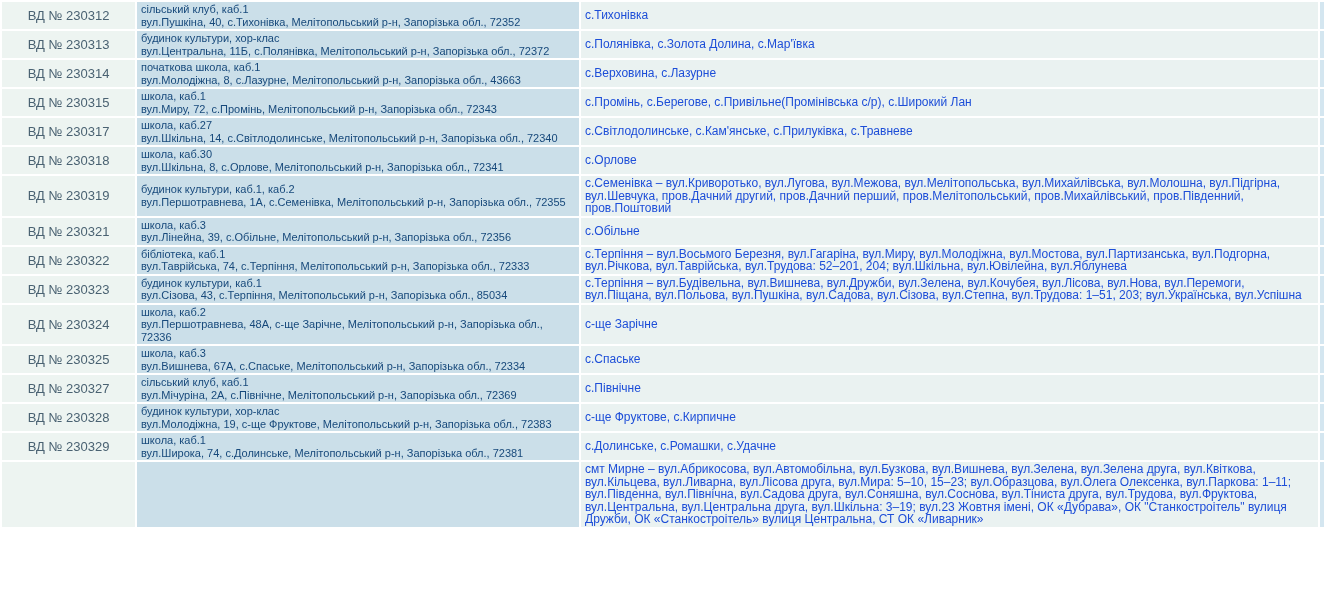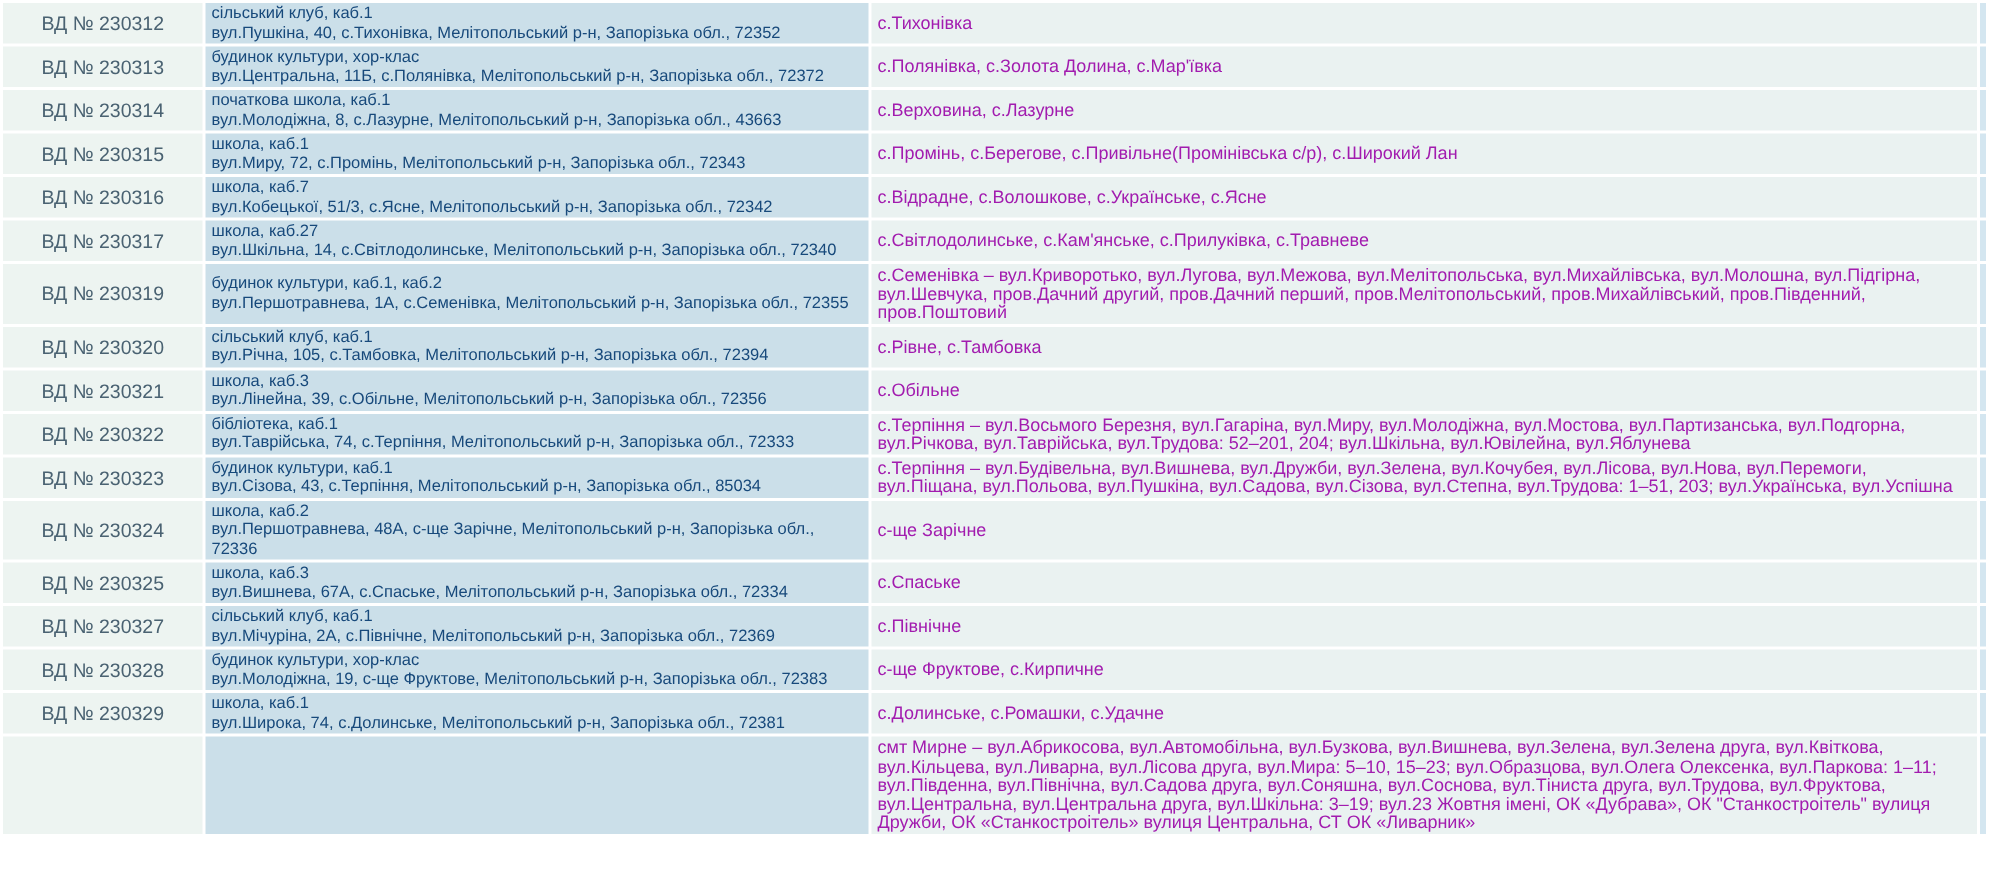--- a/index.html
+++ b/index.html
@@ -35,21 +35,21 @@
   }
   td.c2 {
     background: #cbdfe9;
     color: #17497b;
     font-size: 11px;
     line-height: 12.5px;
     padding: 1px 4px;
   }
   td.c3 {
     background: #eaf2f1;
-    color: #a21caf;
+    color: #1d4ed8;
     font-size: 12px;
     line-height: 12.5px;
     padding: 1px 4px;
   }
   td.c4 {
     background: #d4e6f0;
     padding: 0;
   }
 </style>
 </head>
@@ -110,67 +110,54 @@
       <div>школа, каб.1</div>
       <div>вул.Миру, 72, с.Промінь, Мелітопольський р-н, Запорізька обл., 72343</div>
     </td>
     <td class="c3">
       <span>с.Промінь, с.Берегове, с.Привільне(Промінівська с/р), с.Широкий Лан</span>
     </td>
     <td class="c4"></td>
   </tr>
       <tr class="row">
     <td class="c1">
-      <span>ВД № 230316</span>
-    </td>
-    <td class="c2">
-      <div>школа, каб.7</div>
-      <div>вул.Кобецької, 51/3, с.Ясне, Мелітопольський р-н, Запорізька обл., 72342</div>
-    </td>
-    <td class="c3">
-      <span>с.Відрадне, с.Волошкове, с.Українське, с.Ясне</span>
-    </td>
-    <td class="c4"></td>
-  </tr>
-      <tr class="row">
-    <td class="c1">
       <span>ВД № 230317</span>
     </td>
     <td class="c2">
       <div>школа, каб.27</div>
       <div>вул.Шкільна, 14, с.Світлодолинське, Мелітопольський р-н, Запорізька обл., 72340</div>
     </td>
     <td class="c3">
       <span>с.Світлодолинське, с.Кам'янське, с.Прилуківка, с.Травневе</span>
     </td>
     <td class="c4"></td>
   </tr>
       <tr class="row">
     <td class="c1">
+      <span>ВД № 230318</span>
+    </td>
+    <td class="c2">
+      <div>школа, каб.30</div>
+      <div>вул.Шкільна, 8, с.Орлове, Мелітопольський р-н, Запорізька обл., 72341</div>
+    </td>
+    <td class="c3">
+      <span>с.Орлове</span>
+    </td>
+    <td class="c4"></td>
+  </tr>
+      <tr class="row">
+    <td class="c1">
       <span>ВД № 230319</span>
     </td>
     <td class="c2">
       <div>будинок культури, каб.1, каб.2</div>
       <div>вул.Першотравнева, 1А, с.Семенівка, Мелітопольський р-н, Запорізька обл., 72355</div>
     </td>
     <td class="c3">
       <span>с.Семенівка – вул.Криворотько, вул.Лугова, вул.Межова, вул.Мелітопольська, вул.Михайлівська, вул.Молошна, вул.Підгірна, вул.Шевчука, пров.Дачний другий, пров.Дачний перший, пров.Мелітопольський, пров.Михайлівський, пров.Південний, пров.Поштовий</span>
-    </td>
-    <td class="c4"></td>
-  </tr>
-      <tr class="row">
-    <td class="c1">
-      <span>ВД № 230320</span>
-    </td>
-    <td class="c2">
-      <div>сільський клуб, каб.1</div>
-      <div>вул.Річна, 105, с.Тамбовка, Мелітопольський р-н, Запорізька обл., 72394</div>
-    </td>
-    <td class="c3">
-      <span>с.Рівне, с.Тамбовка</span>
     </td>
     <td class="c4"></td>
   </tr>
       <tr class="row">
     <td class="c1">
       <span>ВД № 230321</span>
     </td>
     <td class="c2">
       <div>школа, каб.3</div>
       <div>вул.Лінейна, 39, с.Обільне, Мелітопольський р-н, Запорізька обл., 72356</div>

